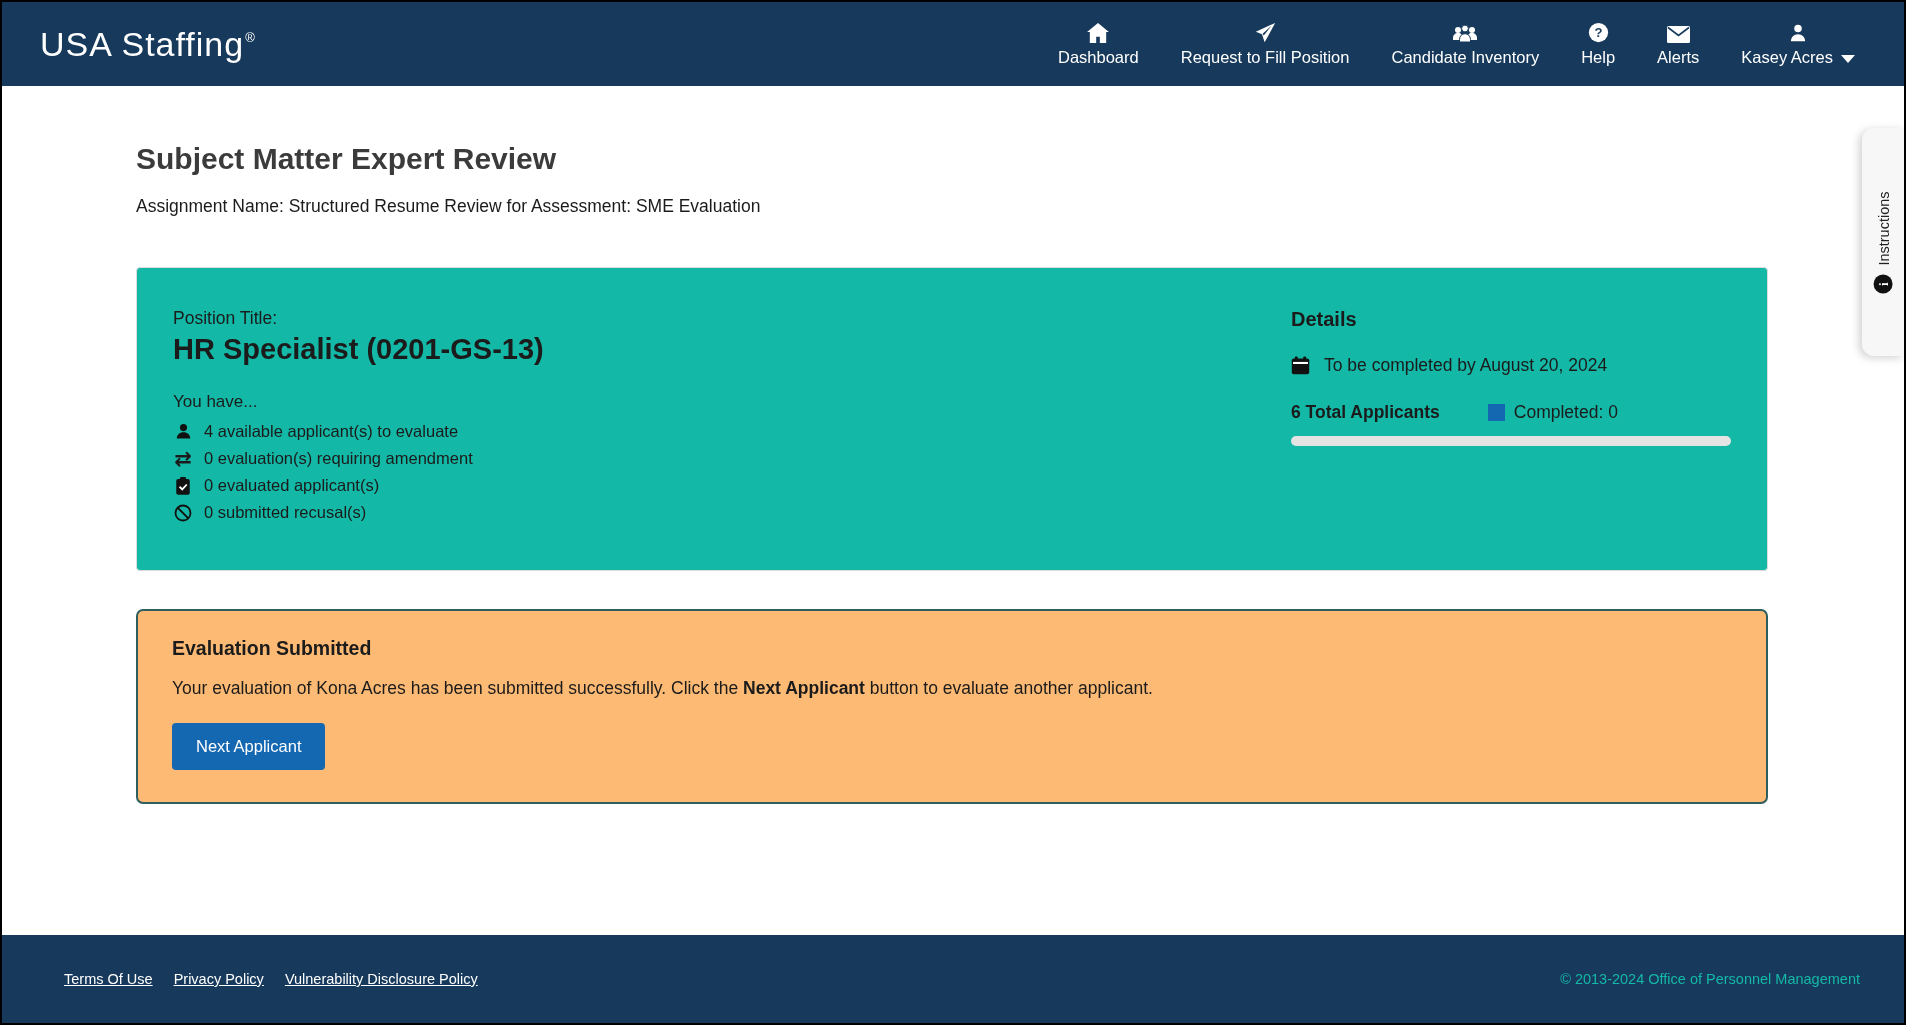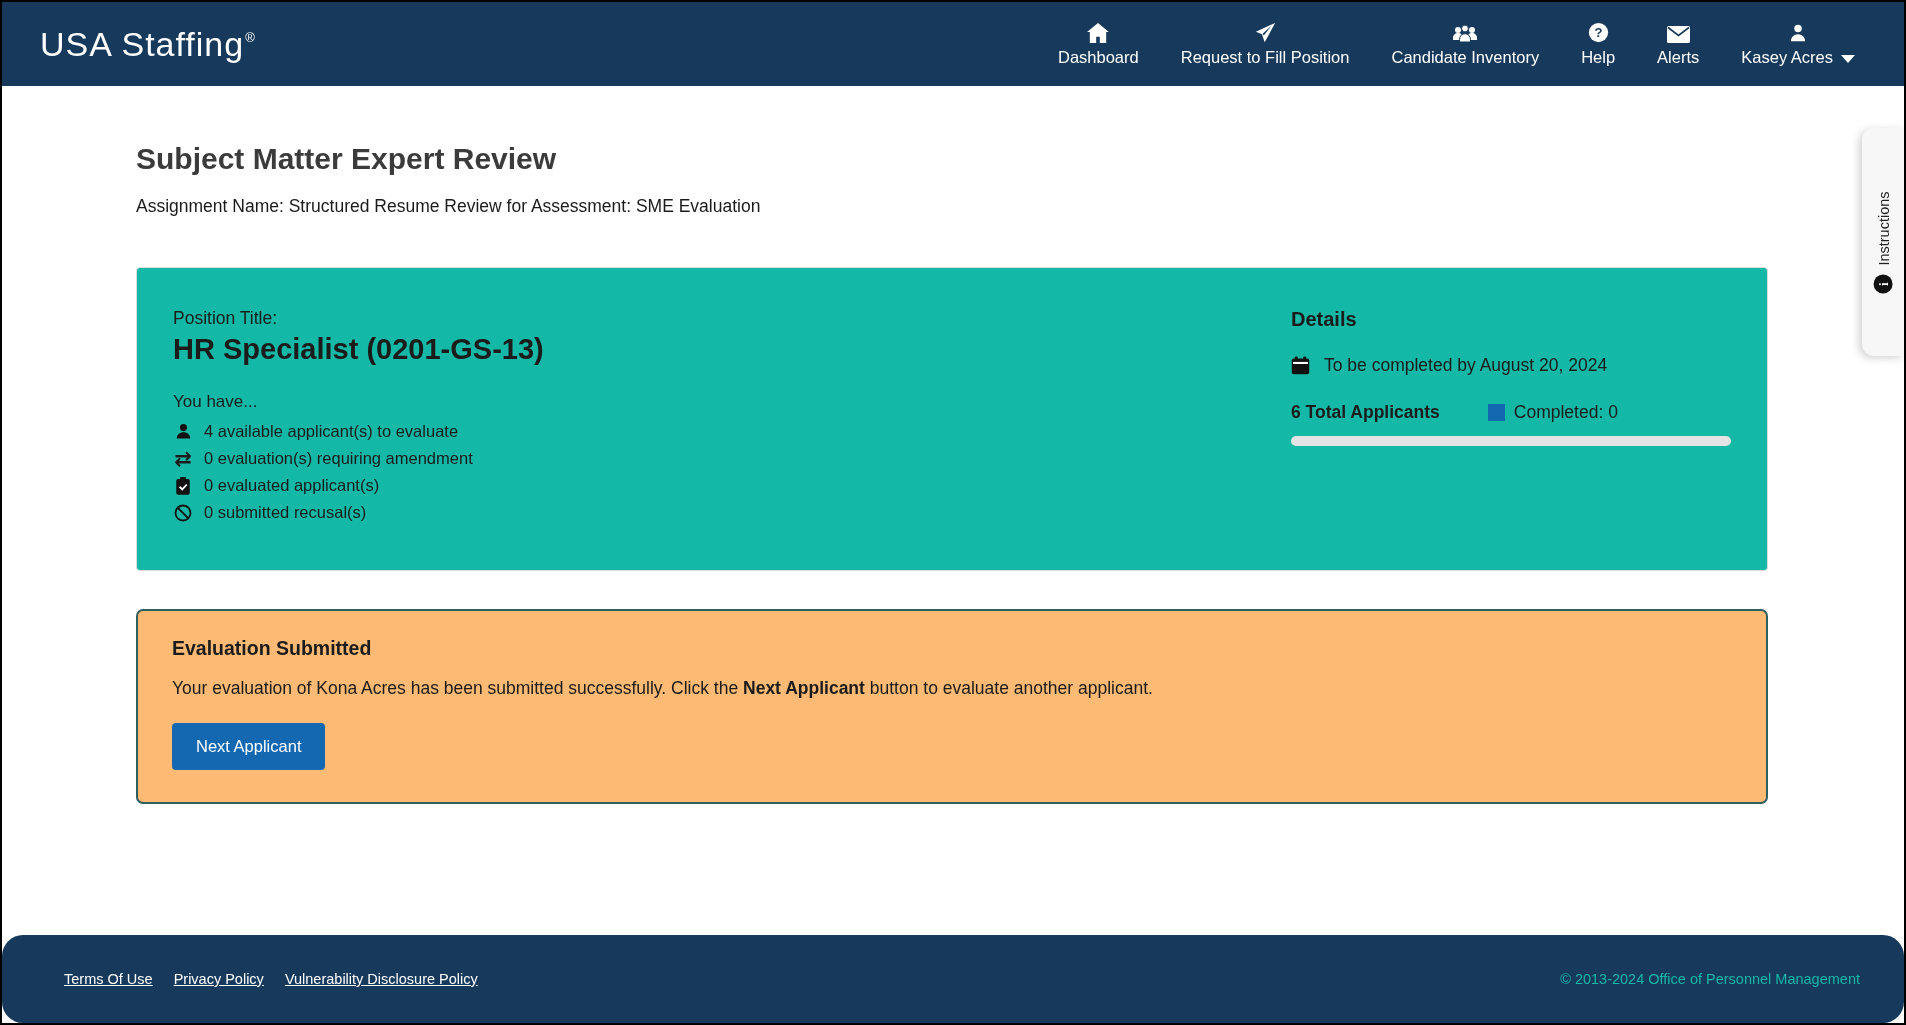--- a/index.html
+++ b/index.html
@@ -161,21 +161,20 @@
   .footer {
     position: absolute;
     left: 0; right: 0; bottom: 0;
     height: 88px;
     background: #17395b;
     display: flex;
     align-items: center;
     justify-content: space-between;
     padding: 0 44px 0 62px;
     color: #fff;
-    border-radius: 21px;
   }
   .footer-links { display: flex; gap: 21px; }
   .footer-links a { color: #fff; font-size: 14.5px; text-decoration: underline; cursor: pointer; }
   .copyright { font-size: 14.5px; color: #14b8a6; }
 
   svg { display: block; }
 </style>
 </head>
 <body>
 

